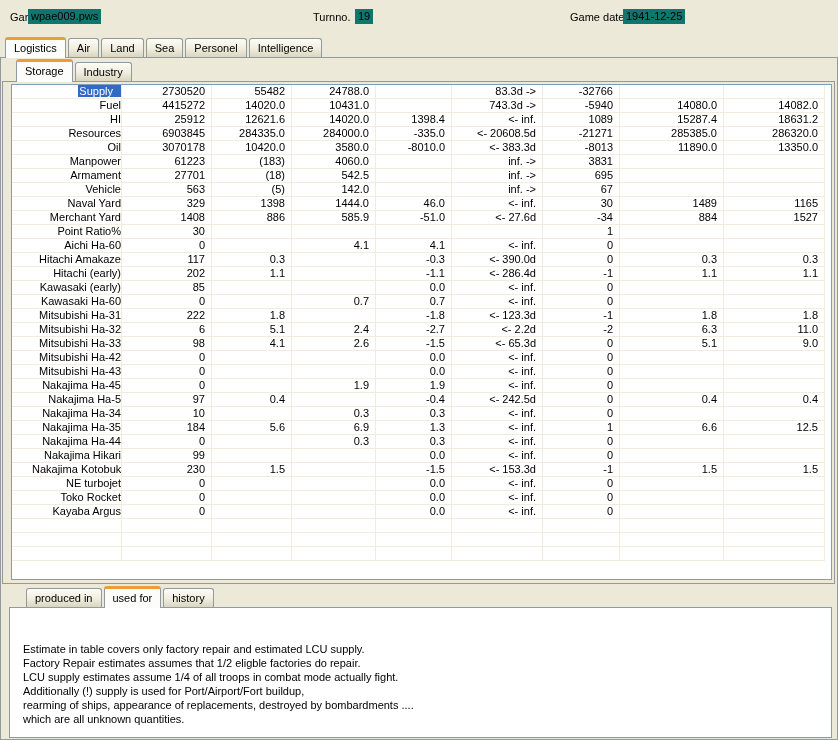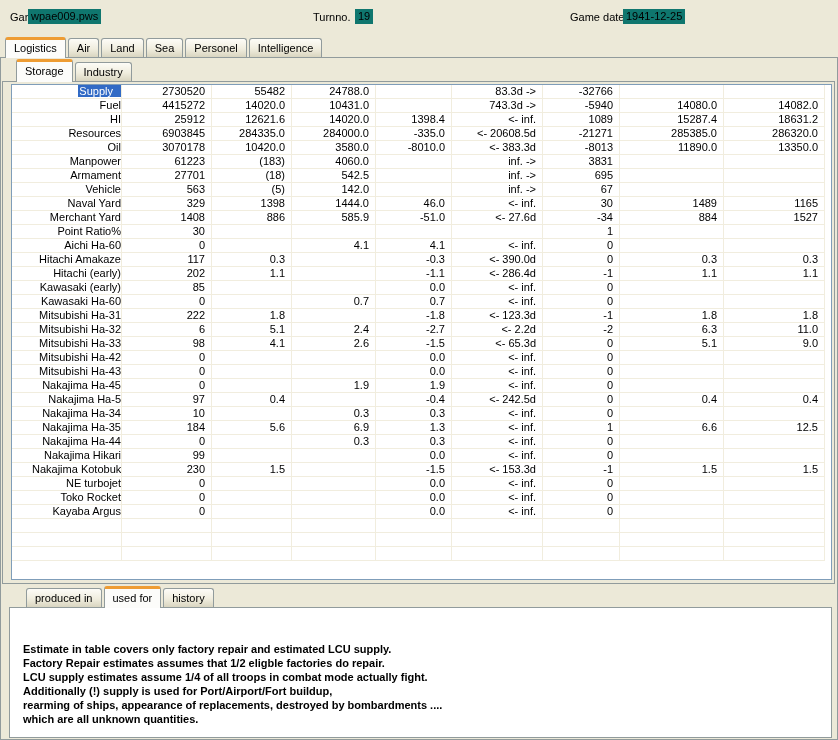--- a/index.html
+++ b/index.html
@@ -48,21 +48,21 @@
   .storage-panel {
     position:absolute; top:81px; left:2px; width:833px; height:503px;
     border:1px solid var(--panel-border,#919b9c);
     background:var(--window-bg,#ece9d8); z-index:1;
   }
   .info-panel {
     position:absolute; top:607px; left:9px; width:823px; height:131px;
     border:1px solid var(--panel-border,#919b9c);
     background:#fff; z-index:2;
     padding:6px 0 0 13px;
-    line-height:14px; white-space:pre;font-weight:bold;
+    line-height:14px; white-space:pre;
   }
   .iline { height:14px; }
 
   
   .table {
     position:absolute; top:84px; left:11px; width:821px; height:496px;
     border:1px solid var(--table-border,#7f9db9);
     background:#fff; z-index:2; overflow:hidden;
   }
   .thead {

